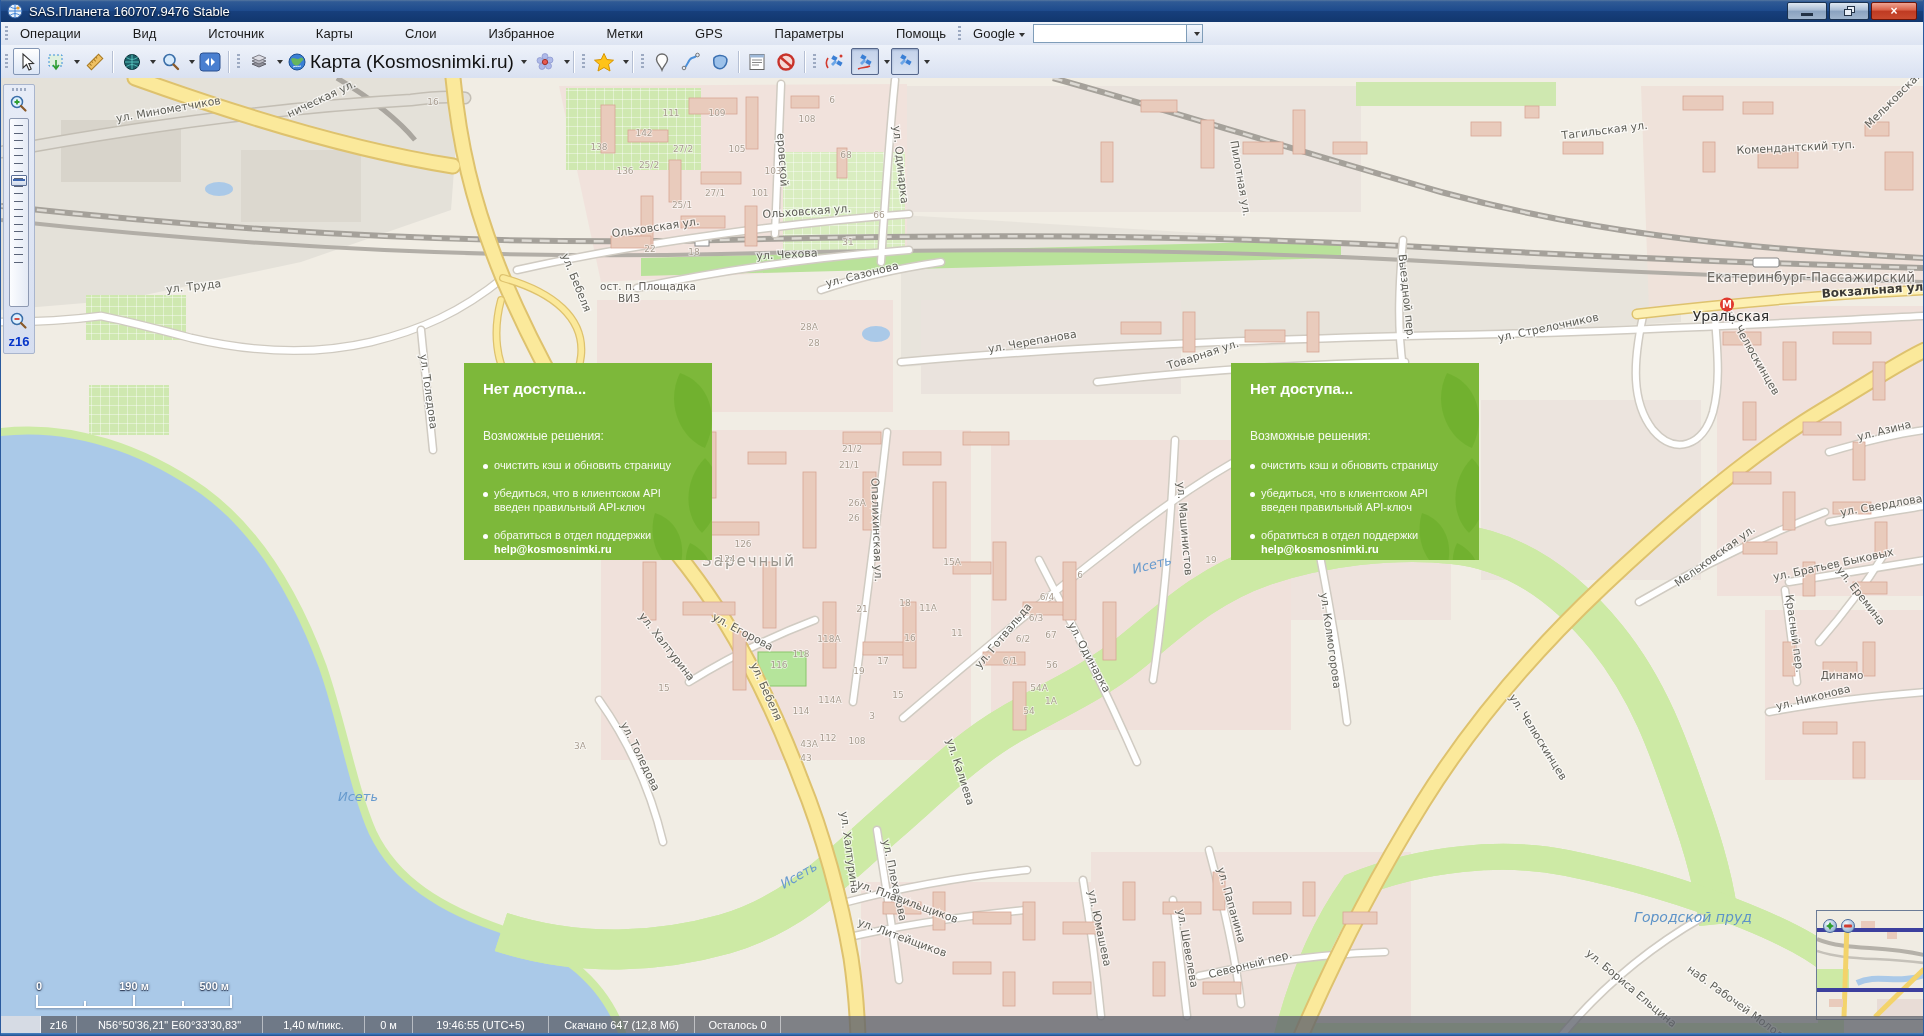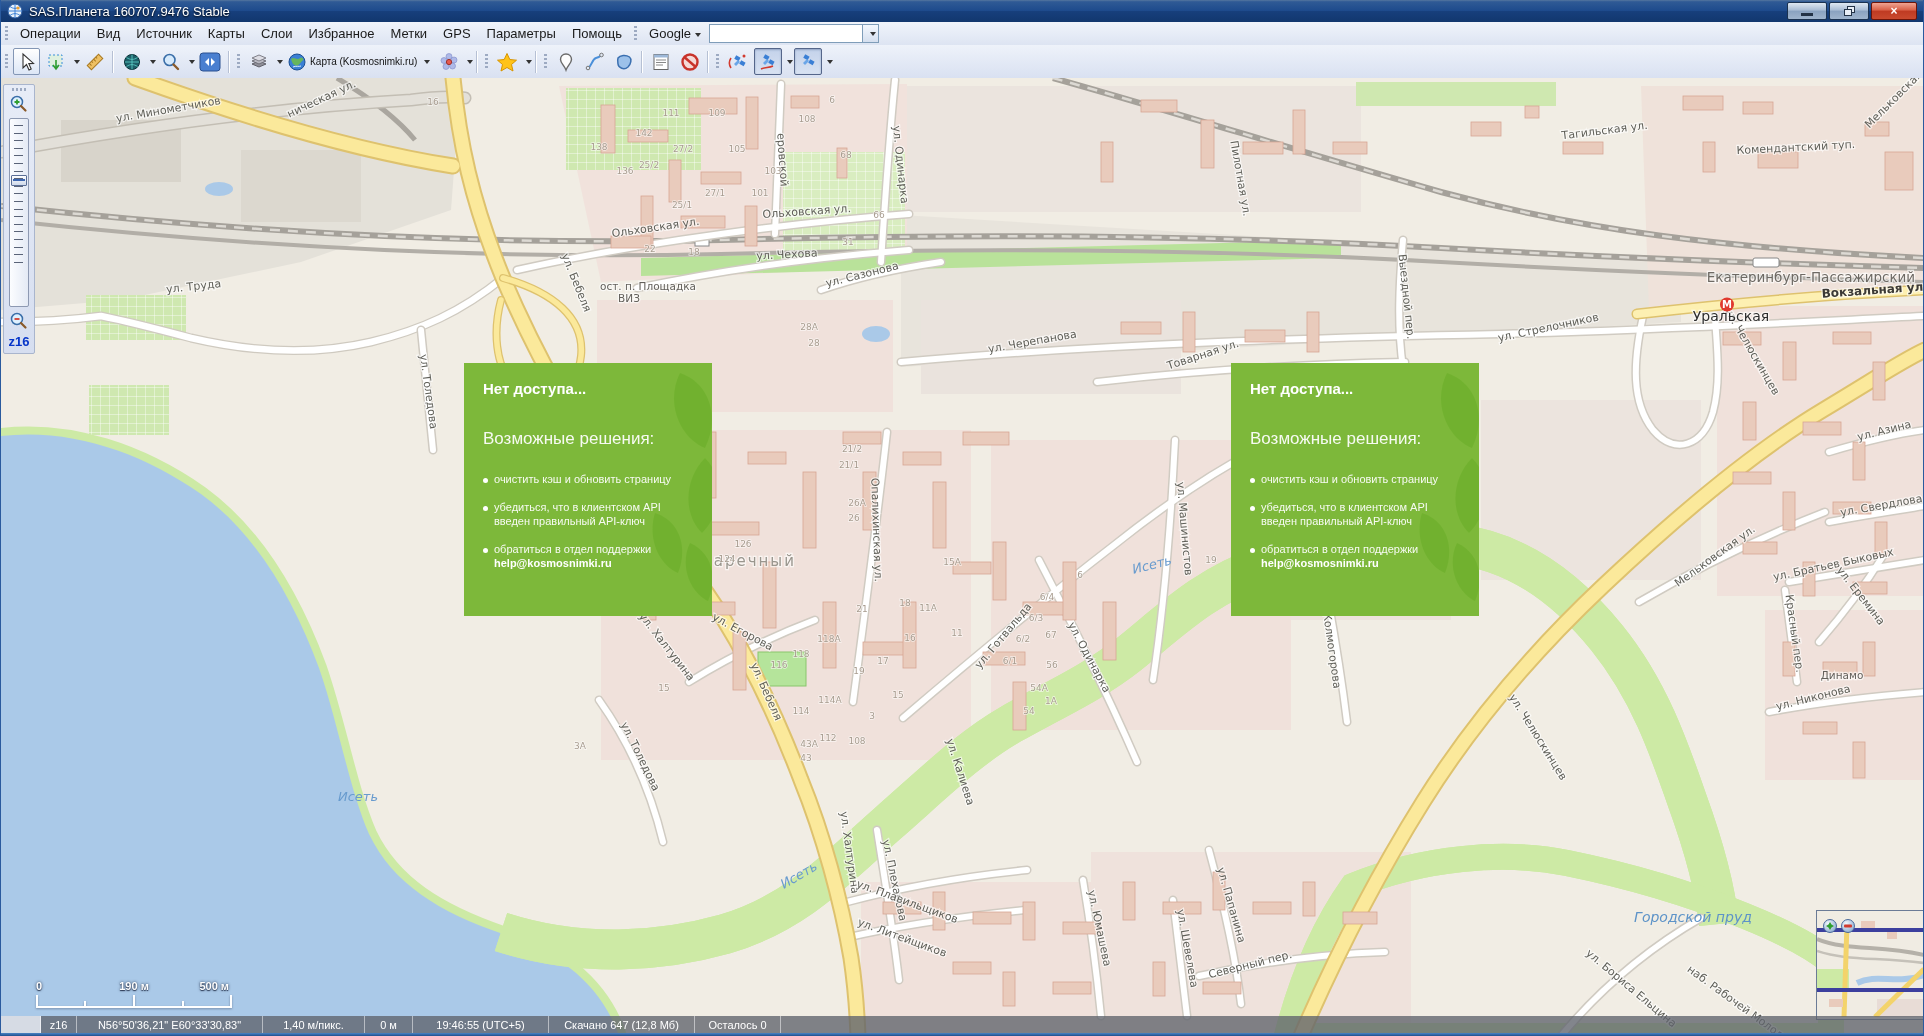--- a/index.html
+++ b/index.html
@@ -29,21 +29,21 @@
   .caret{display:inline-block;width:0;height:0;border-left:3.5px solid transparent;border-right:3.5px solid transparent;
          border-top:4px solid #333;margin-left:4px;vertical-align:middle;}
   .combo{display:flex;margin-left:4px;}
   .combo input{width:146px;height:17px;border:1px solid #7f9db9;border-right:none;font-size:12px;padding:0 3px;}
   .combo .dd{width:17px;height:19px;box-sizing:border-box;border:1px solid #7f9db9;
     background:linear-gradient(#f4f8fe,#d5dfef);display:flex;align-items:center;justify-content:center;}
   
   .toolbar{position:absolute;left:0;top:45px;width:100%;height:33px;background:linear-gradient(#eef2fa,#d9e1f1);
     border-bottom:1px solid #aab6cc;display:flex;align-items:center;}
   .tb{height:27px;min-width:27px;margin:0 1px;border:1px solid transparent;border-radius:2px;background:transparent;
-      display:flex;align-items:center;justify-content:center;padding:0 2px;font-size:10px;color:#111;}
+      display:flex;align-items:center;justify-content:center;padding:0 2px;font-size:19px;color:#111;}
   .tb svg{display:block;}
   .tb.raised{border-color:#8396b5;background:linear-gradient(#ffffff,#dce6f6);box-shadow:0 1px 1px #ffffffa0 inset;}
   .tb.toggled{border-color:#55668a;background:linear-gradient(#c4d2ea,#d8e2f2);box-shadow:0 1px 2px #8fa2c2 inset;}
   .tsep{width:1px;height:22px;background:#b6c0d4;border-right:1px solid #fff;margin:0 3px;}
   .tb .lbl{margin:0 3px;}
   
   .map-wrap{position:absolute;left:0;top:78px;width:1924px;height:958px;background:#f1ede4;overflow:hidden;}
   svg text{text-anchor:middle;paint-order:stroke;stroke:rgba(255,255,255,.65);stroke-width:2.5px;}
   .lbl-st{font:11px "DejaVu Sans",sans-serif;fill:#5f5f58;}
   .lbl-stb{font:bold 12px "DejaVu Sans",sans-serif;fill:#3c3a36;}
@@ -61,25 +61,25 @@
   .zp-grip{width:15px;height:3px;margin:3px 0 2px;background:repeating-linear-gradient(90deg,#9daac2 0 2px,transparent 2px 4px);}
   .zs-track{width:18px;flex:1;margin:3px 0;border:1px solid #8d99b2;background:linear-gradient(90deg,#fcfdff,#e4eaf5);
     border-radius:2px;position:relative;}
   .zs-tick{position:absolute;left:4px;width:9px;height:1px;background:#5a6478;}
   .zs-handle{position:absolute;left:1px;width:14px;height:9px;top:30%;
     background:linear-gradient(#fdfeff,#cfd9ea);border:1px solid #5a6e96;border-radius:1px;}
   .zs-handle::after{content:"";display:block;margin:3px 1px 0;height:2px;background:#3c66b0;}
   .z-level{font:bold 13px "Liberation Sans",sans-serif;color:#0635c9;margin:2px 0 4px;}
   .zp-btn{width:22px;height:22px;display:flex;align-items:center;justify-content:center;background:transparent;border:none;padding:0;}
   
-  .err-pop{position:absolute;width:248px;height:253px;background:#7db83a;color:#fff;overflow:hidden;
+  .err-pop{position:absolute;width:248px;height:197px;background:#7db83a;color:#fff;overflow:hidden;
     font-family:"Liberation Sans",sans-serif;box-sizing:border-box;padding:17px 16px 0 19px;}
   .err-pop .leafs{position:absolute;right:-8px;top:0;opacity:.55;}
   .ep-title{font-size:15px;font-weight:bold;margin:0 0 32px;position:relative;}
-  .ep-intro{font-size:17px;margin:0 0 24px;color:#ffffffee;position:relative;}
+  .ep-intro{font-size:12px;margin:0 0 16px;color:#ffffffee;position:relative;}
   .ep-list{list-style:none;margin:0;padding:0;position:relative;}
   .ep-list li{font-size:11px;line-height:1.22;margin:0 0 15px;padding-left:11px;position:relative;color:#ffffffee;}
   .ep-list li::before{content:"";position:absolute;left:0;top:5px;width:5px;height:5px;border-radius:50%;background:#fff;}
   .ep-list b{font-weight:bold;color:#fff;}
   
   .scalebar{position:absolute;left:35px;top:902px;width:196px;height:32px;z-index:4;color:#fff;
     font:bold 11px "Liberation Sans",sans-serif;text-shadow:0 0 3px #2c3a55,0 1px 1px #2c3a55;}
   .scalebar .row{position:relative;height:14px;}
   .scalebar .s0{position:absolute;left:0;}
   .scalebar .s1{position:absolute;left:50%;transform:translateX(-50%);}
@@ -123,21 +123,21 @@
             <i></i>
             <i></i>
           </span>
         </button>
       <button class="wbtn close">×</button>
     </div>
   </div>
 
   <div class="menubar">
     <span class="grip"></span>
-    <nav id="menu-items" style="display:flex;">
+    <nav id="menu-items" style="display:flex;gap:36px;">
         <span class="mitem">Операции</span>
         <span class="mitem">Вид</span>
         <span class="mitem">Источник</span>
         <span class="mitem">Карты</span>
         <span class="mitem">Слои</span>
         <span class="mitem">Избранное</span>
         <span class="mitem">Метки</span>
         <span class="mitem">GPS</span>
         <span class="mitem">Параметры</span>
         <span class="mitem">Помощь</span>

